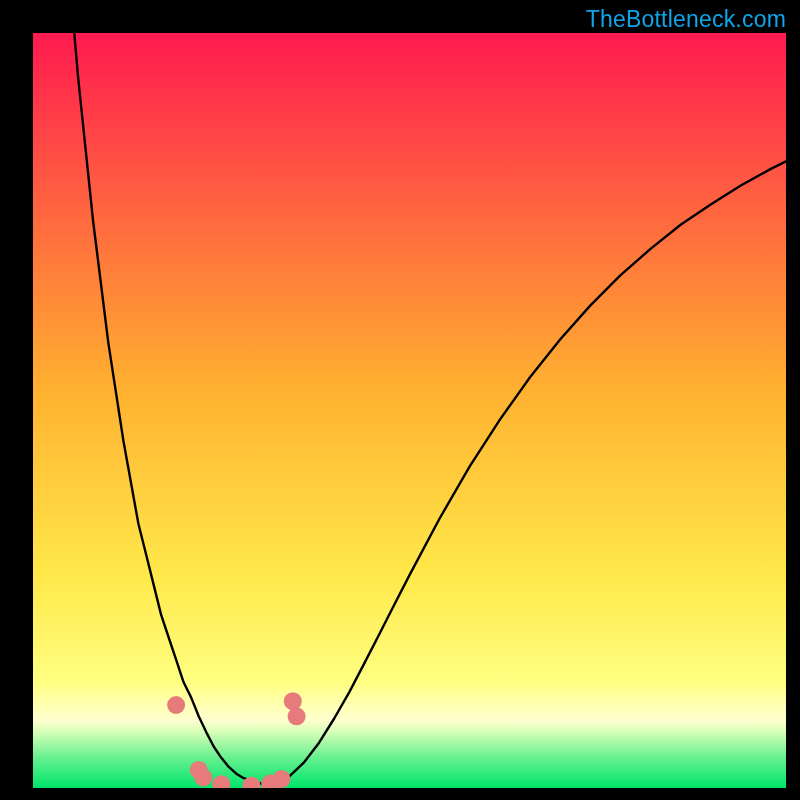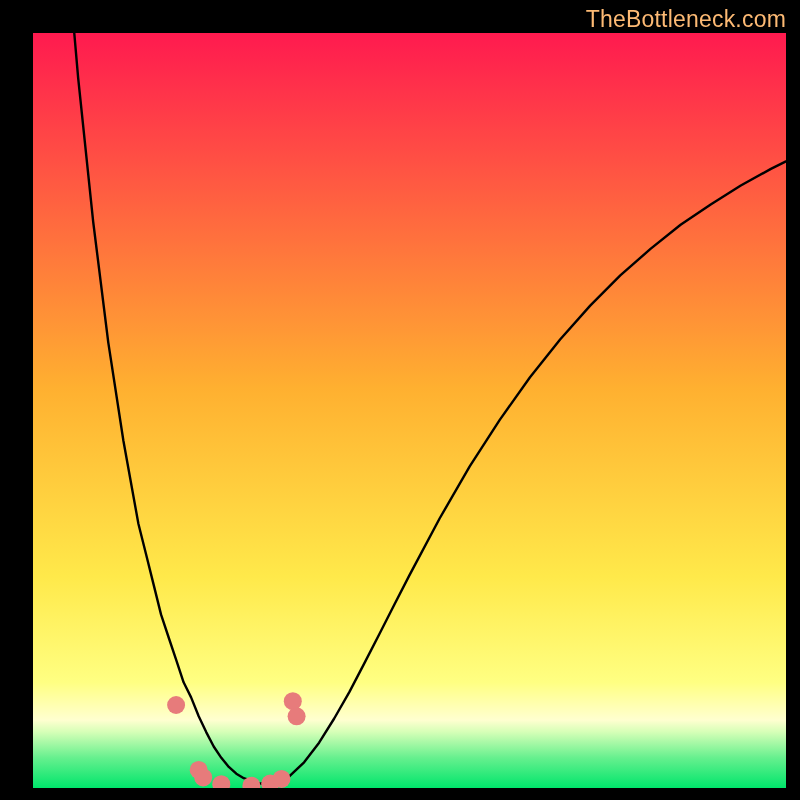--- a/index.html
+++ b/index.html
@@ -25,21 +25,21 @@
     height: 755px;
     overflow: hidden;
   }
   svg { display: block; }
   .watermark {
     position: absolute;
     top: 6px;
     right: 14px;
     font-size: 23px;
     font-weight: 500;
-    color: #fdba74;
+    color: #0ea5e9;
     letter-spacing: 0.2px;
     font-family: Arial, Helvetica, sans-serif;
   }
 </style>
 </head>
 <body>
 
 <div class="frame">
   <div class="plot">
     <svg id="chart-svg" width="753" height="755" viewBox="0 0 753 755">

